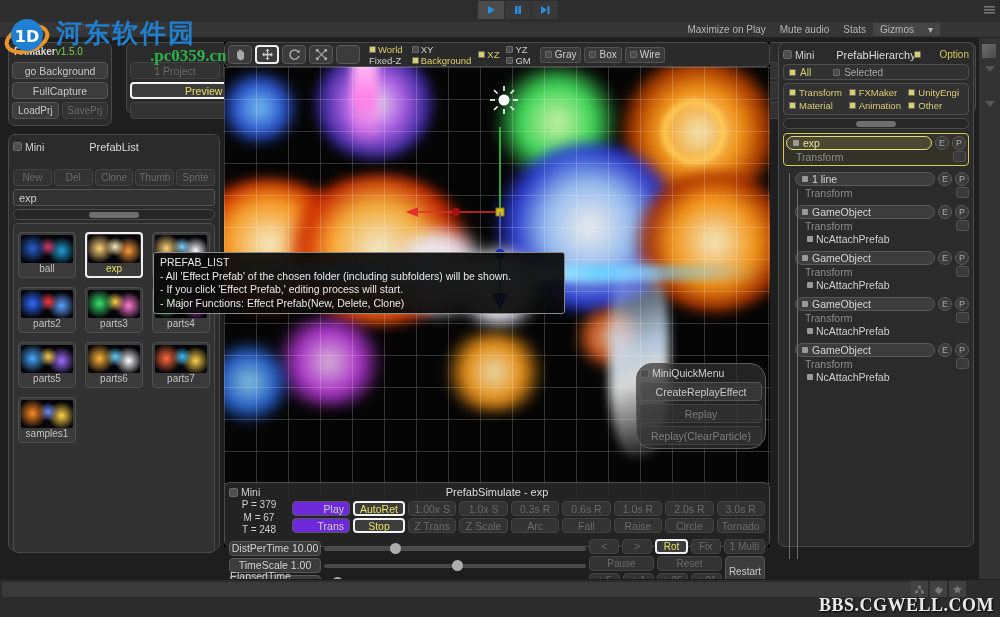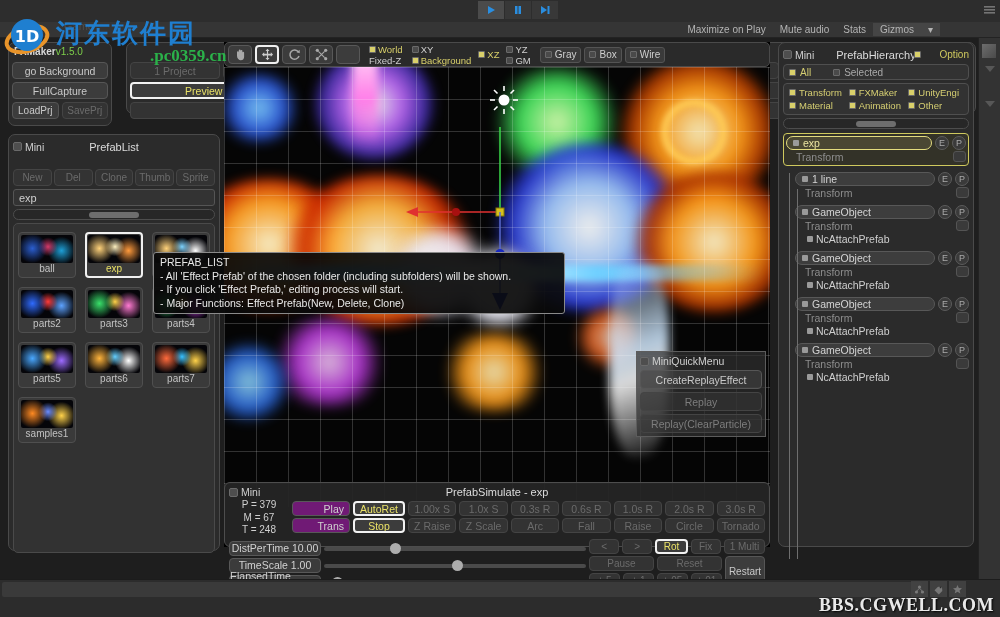--- a/index.html
+++ b/index.html
@@ -109,35 +109,35 @@
   .chk-sm { width:7px;height:7px;border:1px solid #6a6a6a;background:#4a4a4a;border-radius:1px;display:inline-block; }
   .chk-sm.on { background:#d9d06a; }
   .tgl-box { background:#3a3a3a;border:1px solid #545454;border-radius:3px;padding:1px 4px;display:flex;align-items:center;gap:3px;height:16px; }
   .tgl-box .lbl { font-size:10px; color:#cfcfcf; }
 
   
   #gizmo { position:absolute; left:274px; top:138px; width:1px; height:1px; }
   #sun { position:absolute; left:265px; top:18px; }
 
   
-  #quick-menu { position:absolute; left:412px; top:284px; width:130px; padding:3px;
-      background:rgba(48,48,48,.72); border:1px solid #5c5c5c; border-radius:0; }
+  #quick-menu { position:absolute; left:412px; top:296px; width:130px; padding:3px;
+      background:rgba(48,48,48,.72); border:1px solid #5c5c5c; border-radius:16px; }
   #quick-menu .btn { margin-top:3px; height:19px; font-size:10.5px; background:rgba(70,70,70,.55); }
   #quick-menu .btn.dim { color:#7d7d7d; background:rgba(55,55,55,.5); }
 
   
   #tooltip { position:absolute; left:153px; top:214px; width:412px; background:rgba(10,10,10,.93);
       border:1px solid #8a8a8a; border-radius:3px; padding:3px 6px; color:#e8e8e8; font-size:10.5px; line-height:13.5px; }
 
   
   #sim-panel { position:absolute; left:224px; top:444px; width:546px; height:65px;
       background:rgba(38,38,38,.93); border:1px solid #4d4d4d; border-radius:6px; padding:3px 4px; }
   .sim-row { display:flex; gap:3px; margin-top:2px; align-items:center; }
   .sim-counters { width:60px; font-size:10px; color:#d0d0d0; line-height:12.5px; text-align:center; }
-  .sim-lbl-btn { width:58px; height:15px; background:#701a75;border:1px solid #585858;border-radius:4px;
+  .sim-lbl-btn { width:58px; height:15px; background:#6d28d9;border:1px solid #585858;border-radius:4px;
       display:flex;align-items:center;justify-content:flex-end;padding-right:5px;font-size:10.5px;color:#d0d0d0; }
   .sim-b { flex:1; height:15px; }
   .slider-row { display:flex; align-items:center; gap:3px; margin-top:2px; }
   .slider-lbl { width:92px;height:15px;background:#3b3b3b;border:1px solid #585858;border-radius:4px;
       display:flex;align-items:center;justify-content:center;font-size:10.5px;color:#d2d2d2; }
   .slider { flex:1; height:15px; position:relative; }
   .slider .track { position:absolute; left:0; right:0; top:6px; height:4px; background:#4a4a4a; border-radius:2px; }
   .slider .knob { position:absolute; top:2px; width:11px; height:11px; border-radius:50%; background:#adadad; }
   .mini-b { height:15px; min-width:26px; font-size:10px; padding:0 3px; }
 
@@ -541,21 +541,21 @@
           <div class="btn dim sim-b">1.0x S</div>
           <div class="btn dim sim-b">0.3s R</div>
           <div class="btn dim sim-b">0.6s R</div>
           <div class="btn dim sim-b">1.0s R</div>
           <div class="btn dim sim-b">2.0s R</div>
           <div class="btn dim sim-b">3.0s R</div>
         </div>
         <div class="sim-row">
           <div class="sim-lbl-btn">Trans</div>
           <div class="btn sel w" style="height:15px;flex:0 0 52px">Stop</div>
-          <div class="btn dim sim-b">Z Raise</div>
+          <div class="btn dim sim-b">Z Trans</div>
           <div class="btn dim sim-b">Z Scale</div>
           <div class="btn dim sim-b">Arc</div>
           <div class="btn dim sim-b">Fall</div>
           <div class="btn dim sim-b">Raise</div>
           <div class="btn dim sim-b">Circle</div>
           <div class="btn dim sim-b">Tornado</div>
         </div>
       </div>
     </div>
 

